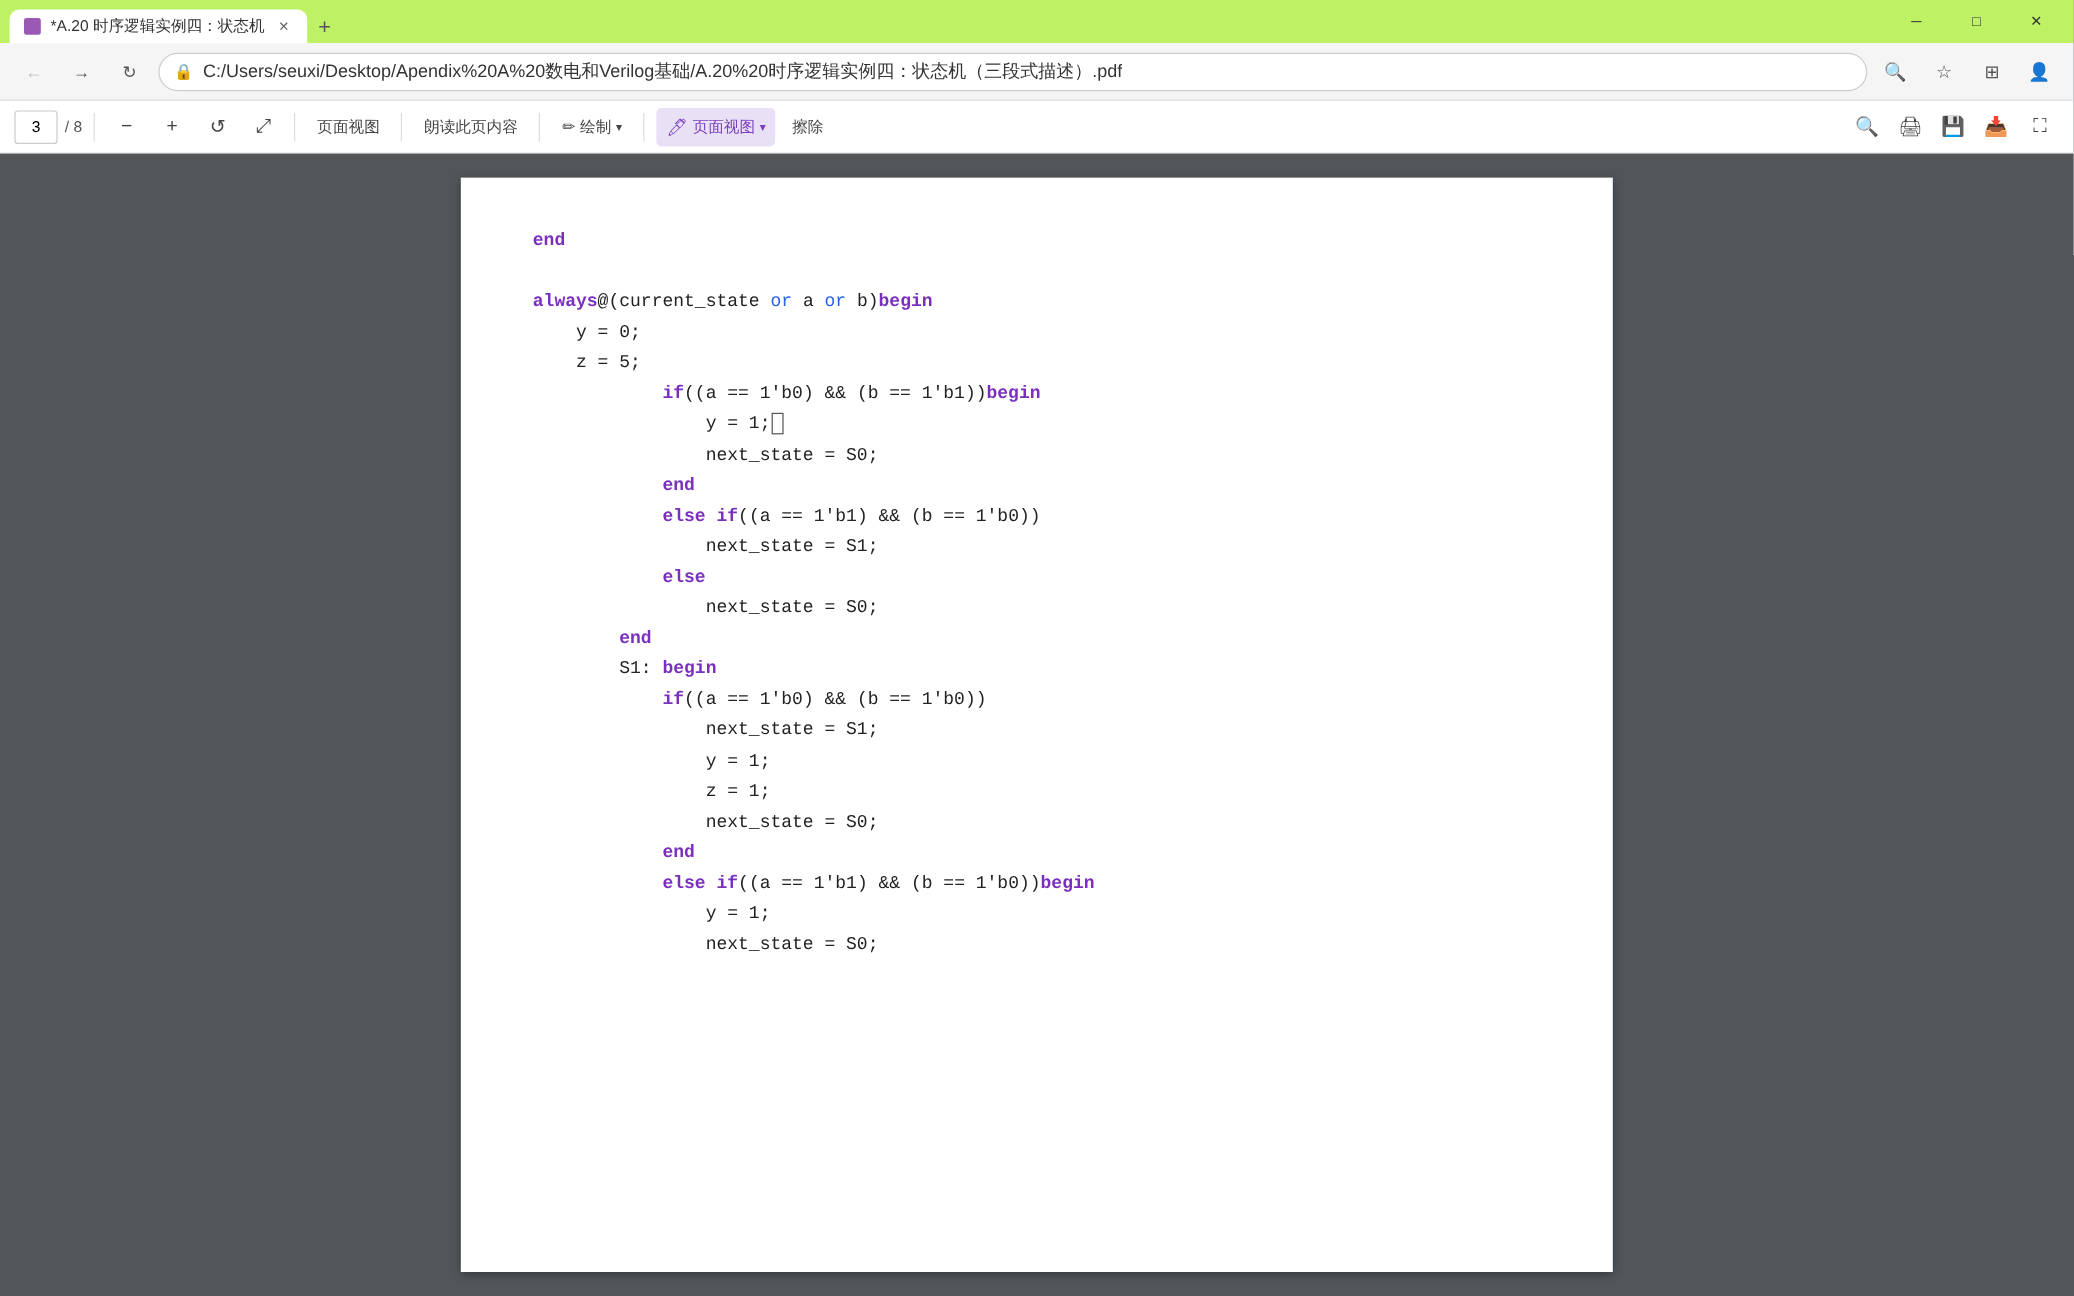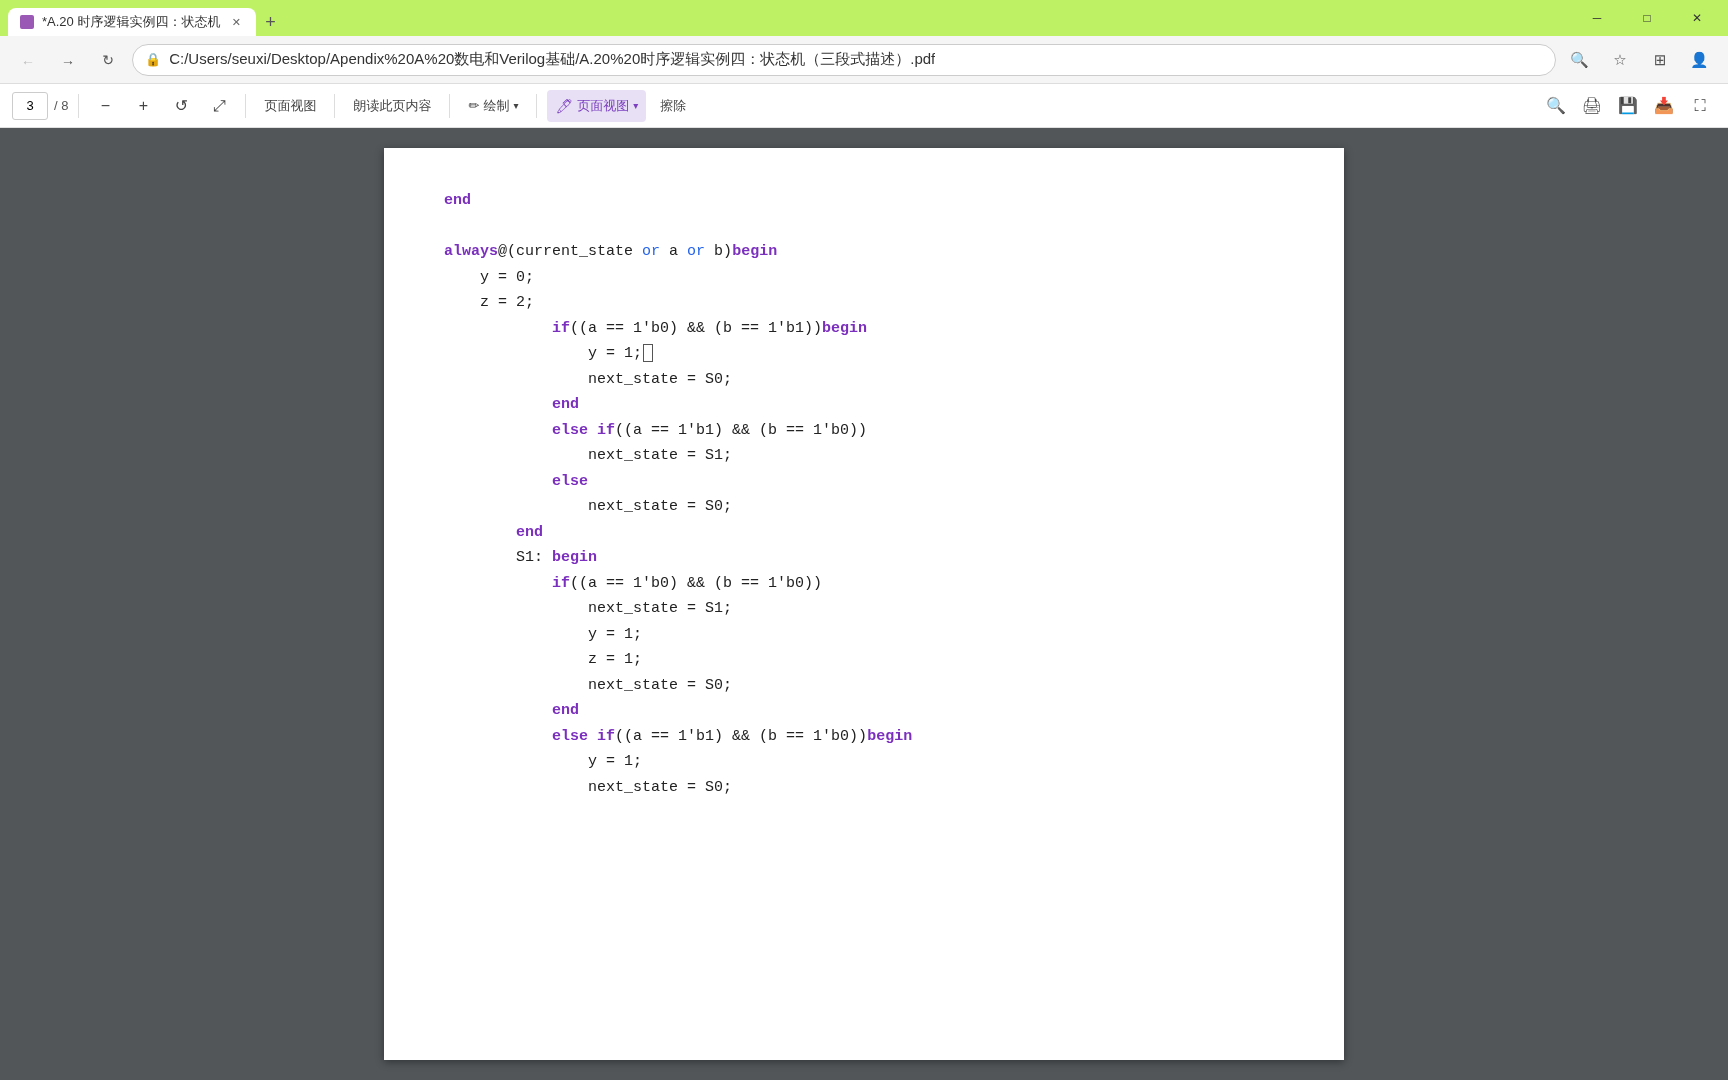--- a/index.html
+++ b/index.html
@@ -314,21 +314,21 @@
   </div>
 </div>
 
 <div class="pdf-container">
   <div class="pdf-page">
 
     <span class="code-line"><span class="kw-purple">end</span></span>
     <span class="code-line">&nbsp;</span>
     <span class="code-line"><span class="kw-purple">always</span><span class="plain">@(</span><span class="plain">current_state </span><span class="kw-blue">or</span><span class="plain"> a </span><span class="kw-blue">or</span><span class="plain"> b)</span><span class="kw-purple">begin</span></span>
     <span class="code-line"><span class="plain">    y = 0;</span></span>
-    <span class="code-line"><span class="plain">    z = 2;</span></span>
+    <span class="code-line"><span class="plain">    z = 5;</span></span>
     <span class="code-line"><span class="plain">            </span><span class="kw-purple">if</span><span class="plain">((a == 1'b0) &amp;&amp; (b == 1'b1))</span><span class="kw-purple">begin</span></span>
     <span class="code-line"><span class="plain">                y = 1;</span><span class="cursor-box"></span></span>
     <span class="code-line"><span class="plain">                next_state = S0;</span></span>
     <span class="code-line"><span class="plain">            </span><span class="kw-purple">end</span></span>
     <span class="code-line"><span class="plain">            </span><span class="kw-purple">else</span><span class="plain"> </span><span class="kw-purple">if</span><span class="plain">((a == 1'b1) &amp;&amp; (b == 1'b0))</span></span>
     <span class="code-line"><span class="plain">                next_state = S1;</span></span>
     <span class="code-line"><span class="plain">            </span><span class="kw-purple">else</span></span>
     <span class="code-line"><span class="plain">                next_state = S0;</span></span>
     <span class="code-line"><span class="plain">        </span><span class="kw-purple">end</span></span>
     <span class="code-line"><span class="plain">        S1: </span><span class="kw-purple">begin</span></span>

